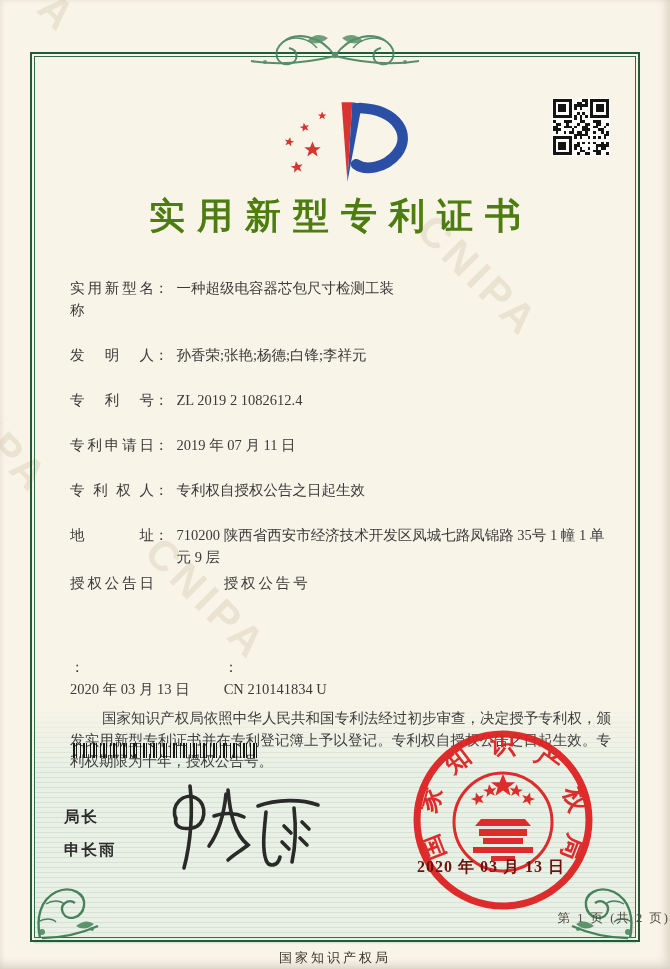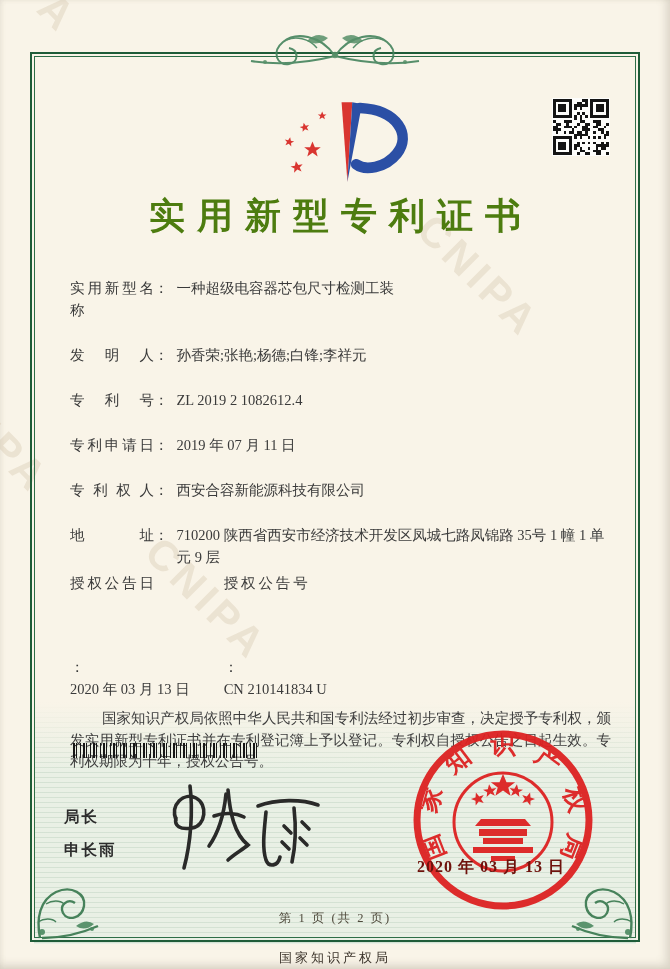--- a/index.html
+++ b/index.html
@@ -75,21 +75,21 @@
     font-family:"Liberation Sans","DejaVu Sans",sans-serif;
     font-size:15.5px; font-weight:600; line-height:33px; color:#2d2d2d; letter-spacing:2px;
   }
   .signature { position:absolute; z-index:4; left:162px; top:782px; }
   .seal { position:absolute; z-index:5; left:393px; top:710px; opacity:0.95; }
   .seal-date {
     position:absolute; z-index:6; left:416px; top:857px; width:150px; text-align:center;
     font-size:16px; font-weight:bold; color:#6e120c; letter-spacing:1px; white-space:nowrap;
   }
   .page-num {
-    position:absolute; z-index:4; left:0; right:0; top:910px; text-align:center;
+    position:absolute; z-index:4; left:0; right:0; top:910px; text-align:right;
     font-size:12.5px; color:#4f4a3c; letter-spacing:2px;
   }
   .foot-note {
     position:absolute; z-index:4; left:0; right:0; top:949px; text-align:center;
     font-size:13px; color:#3b332a; letter-spacing:3px;
   }
 </style>
 </head>
 <body>
 
@@ -311,21 +311,21 @@
       <div class="fvalue">ZL 2019 2 1082612.4</div>
     </div>
     <div class="frow">
       <span class="flabel">专利申请日</span>
         <span class="fcolon">：</span>
       <div class="fvalue">2019 年 07 月 11 日</div>
     </div>
     <div class="frow">
       <span class="flabel">专利权人</span>
         <span class="fcolon">：</span>
-      <div class="fvalue">西安合容新能源科技有限公司</div>
+      <div class="fvalue">专利权自授权公告之日起生效</div>
     </div>
     <div class="frow addr">
       <span class="flabel">地址</span>
         <span class="fcolon">：</span>
       <div class="fvalue">710200 陕西省西安市经济技术开发区凤城七路凤锦路 35号 1 幢 1 单元 9 层</div>
     </div>
     <div class="grant-row">
       <div class="pair">
         <span class="flabel">授权公告日</span>
           <span class="fcolon">：</span>

